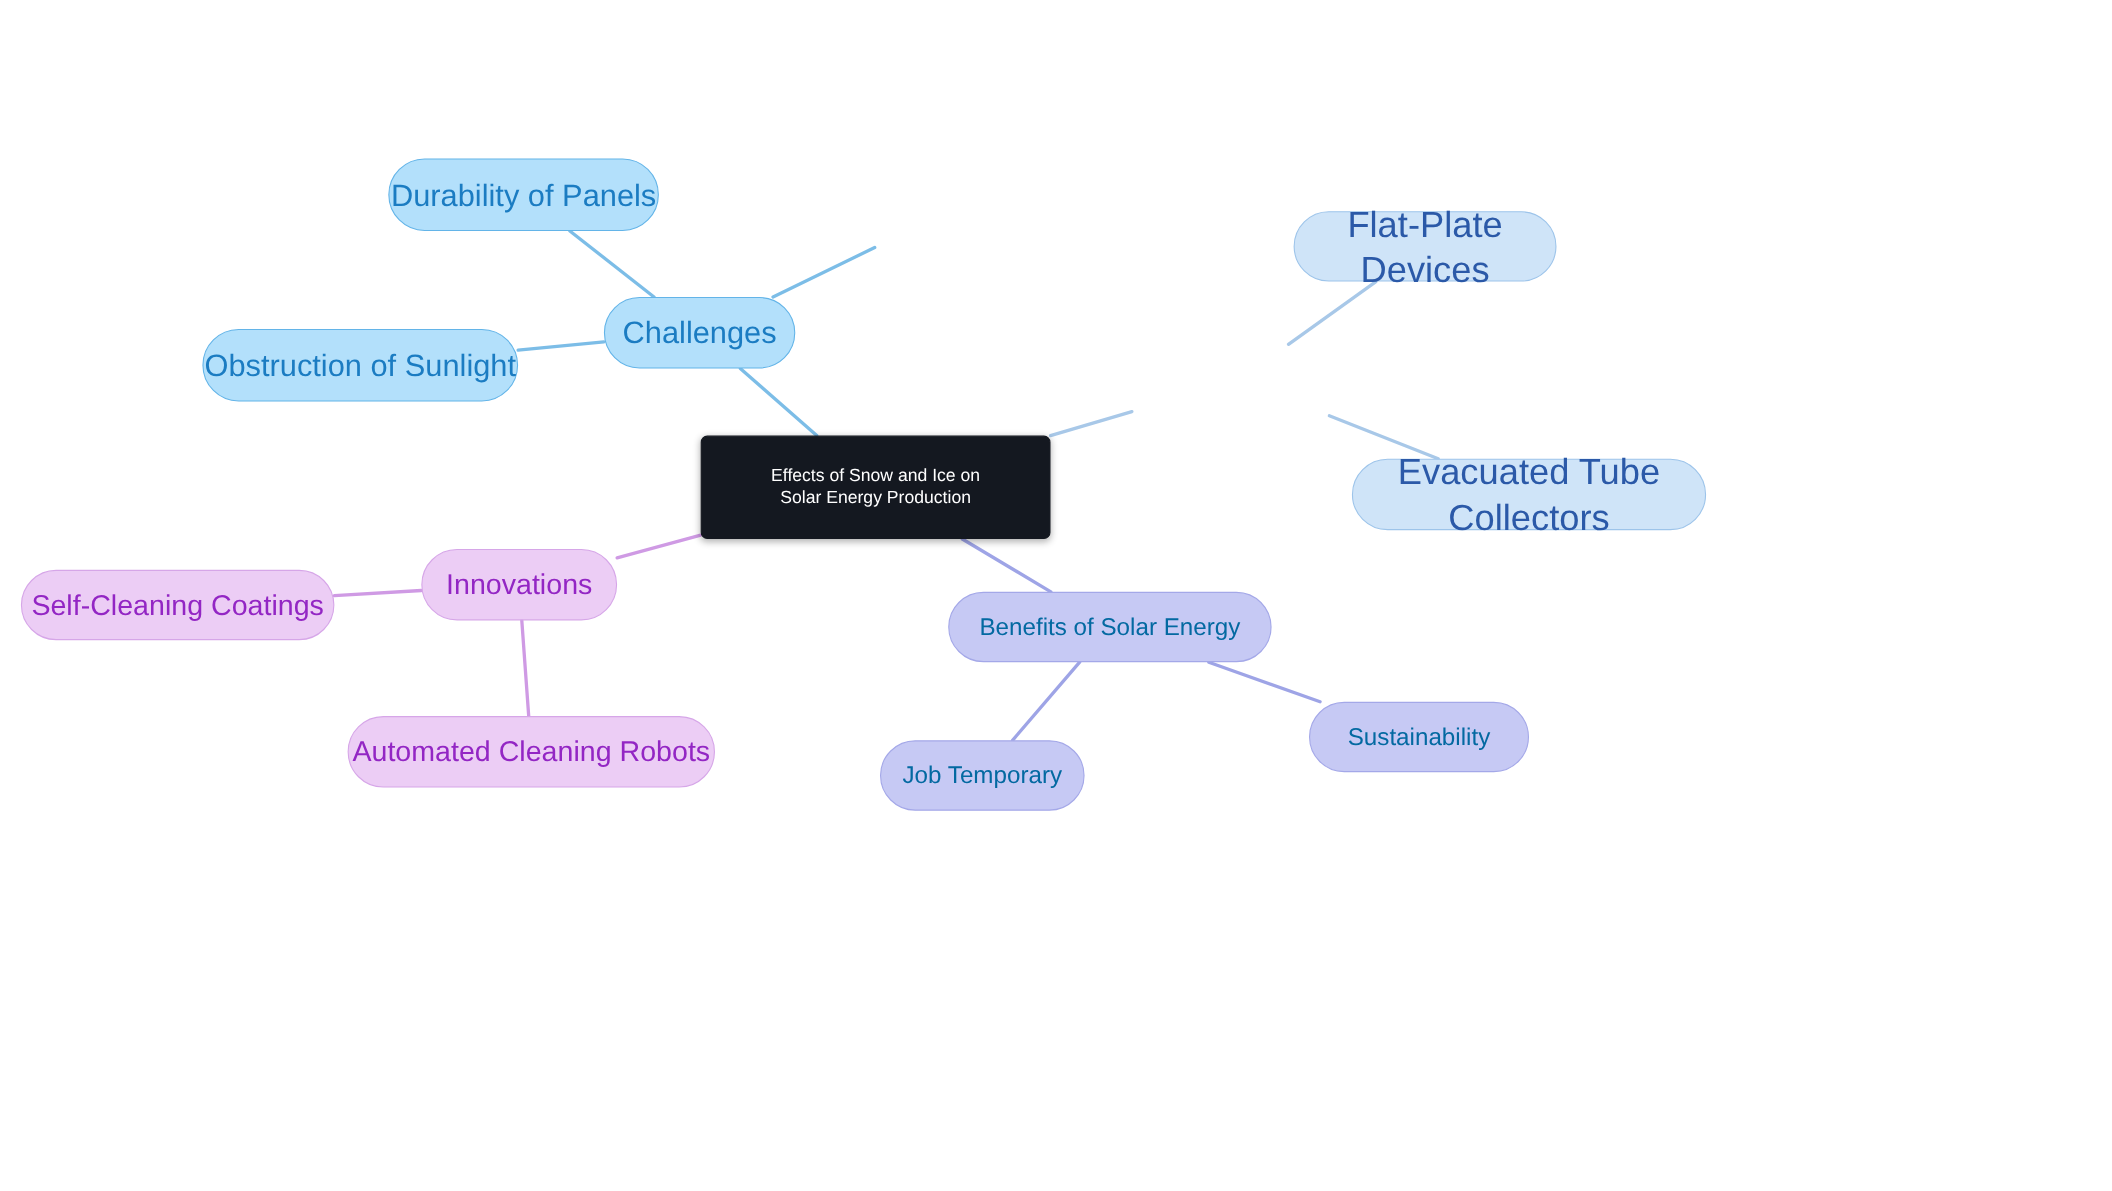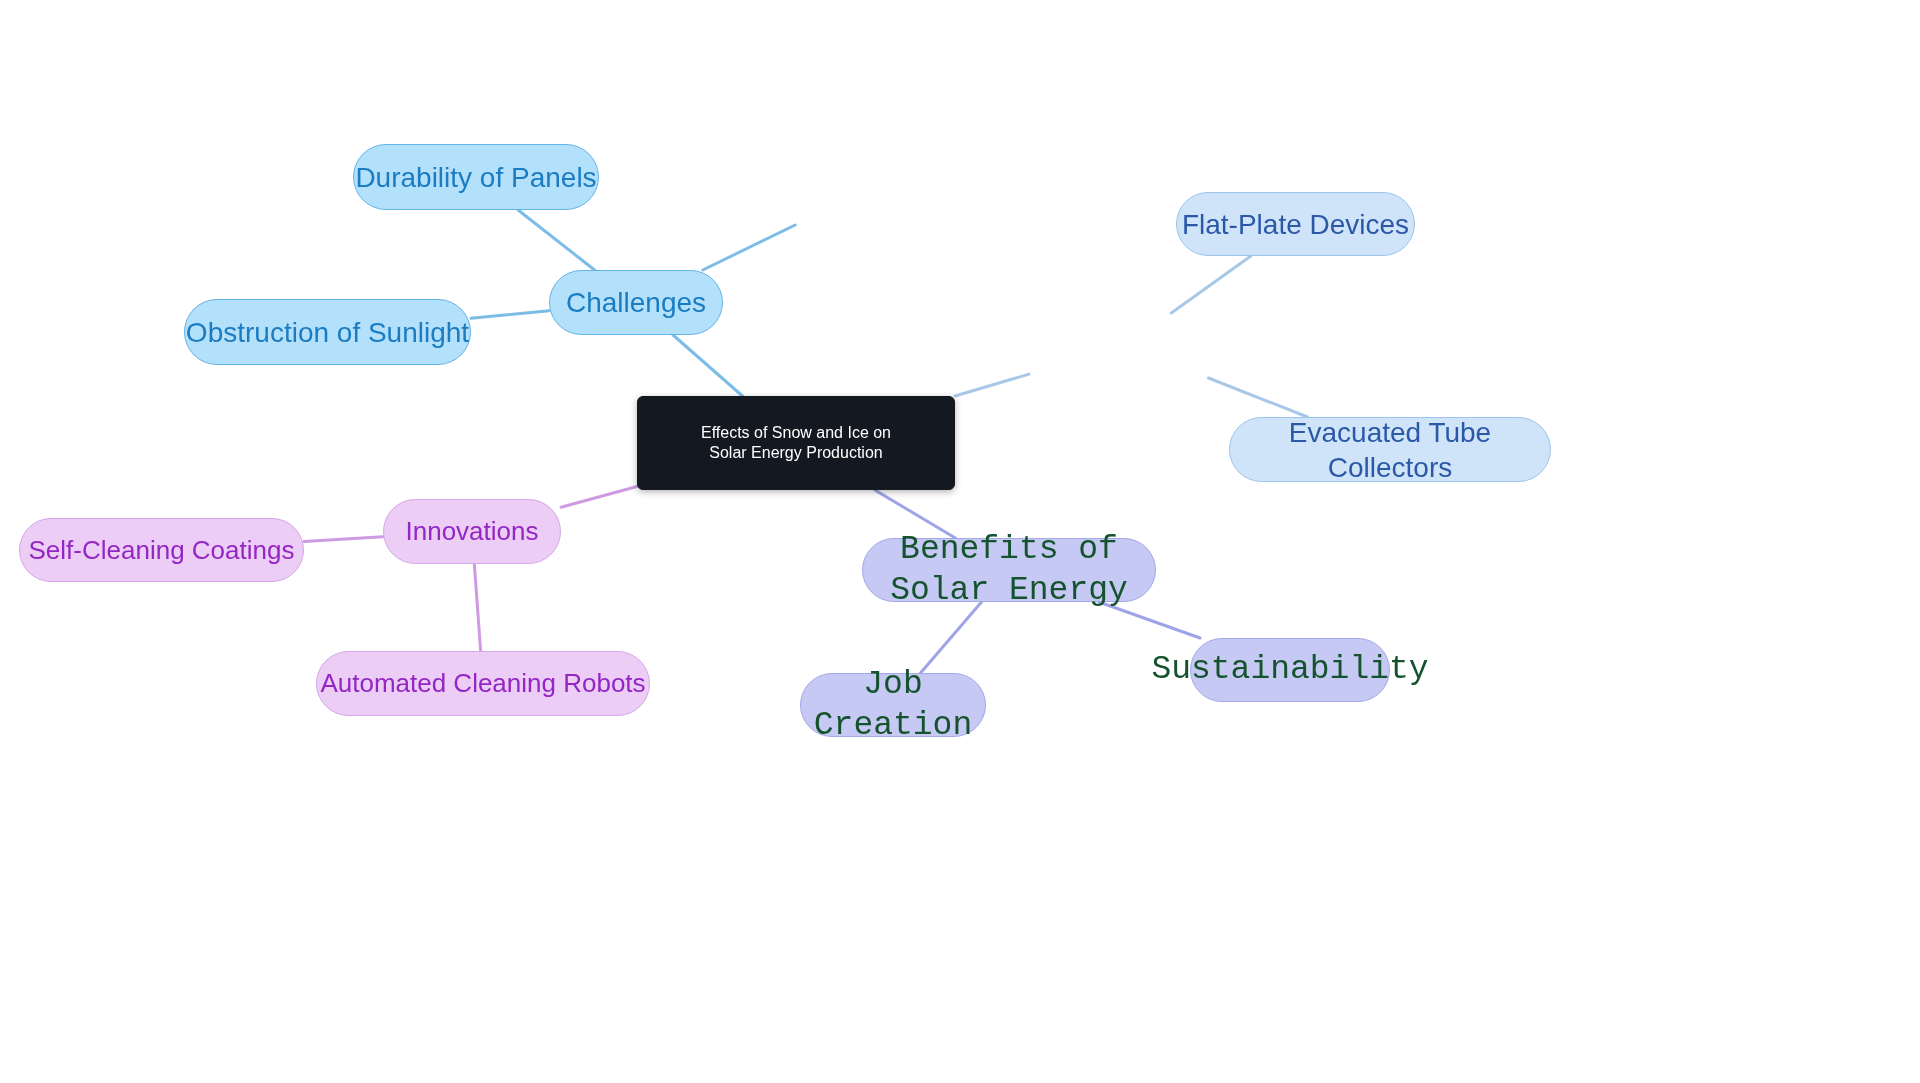--- a/index.html
+++ b/index.html
@@ -50,28 +50,27 @@
   .node-blue-mid {
     background: #b3e0fb;
     border-color: #63b4e8;
     color: #1b7cc2;
     font-size: 28px;
   }
   .node-blue-pale {
     background: #cfe4f8;
     border-color: #9dc4ea;
     color: #2b59a8;
-    font-size: 28px;
+    font-size: 33px;
   }
   .node-periwinkle {
     background: #c6c9f4;
     border-color: #a4a8e8;
-    color: #14532d;
-    font-size: 33px;
-    font-family: Liberation Mono, monospace;
+    color: #0369a1;
+    font-size: 22px;
   }
   .node-lilac {
     background: #eccdf5;
     border-color: #d6a6e8;
     color: #9326c4;
     font-size: 26px;
   }
 </style>
 </head>
 <body>
@@ -93,18 +92,18 @@
       <line x1="474.3519736842105" y1="564" x2="480.6480263157895" y2="651" stroke="#cf9ae4" stroke-width="3" stroke-linecap="round"></line>
     </svg>
 <div class="node node-root" style="left: 637px; top: 396px; width: 318px; height: 94px;">Effects of Snow and Ice on
 Solar Energy Production</div>
     <div class="node node-blue-mid" style="left: 549px; top: 270px; width: 174px; height: 65px;">Challenges</div>
     <div class="node node-blue-mid" style="left: 353px; top: 144px; width: 246px; height: 66px;">Durability of Panels</div>
     <div class="node node-blue-mid" style="left: 184px; top: 299px; width: 287px; height: 66px;">Obstruction of Sunlight</div>
     <div class="node node-blue-pale" style="left: 1176px; top: 192px; width: 239px; height: 64px;">Flat-Plate Devices</div>
     <div class="node node-blue-pale" style="left: 1229px; top: 417px; width: 322px; height: 65px;">Evacuated Tube Collectors</div>
     <div class="node node-periwinkle" style="left: 862px; top: 538px; width: 294px; height: 64px;">Benefits of Solar Energy</div>
-    <div class="node node-periwinkle" style="left: 800px; top: 673px; width: 186px; height: 64px;">Job Creation</div>
+    <div class="node node-periwinkle" style="left: 800px; top: 673px; width: 186px; height: 64px;">Job Temporary</div>
     <div class="node node-periwinkle" style="left: 1190px; top: 638px; width: 200px; height: 64px;">Sustainability</div>
     <div class="node node-lilac" style="left: 383px; top: 499px; width: 178px; height: 65px;">Innovations</div>
     <div class="node node-lilac" style="left: 19px; top: 518px; width: 285px; height: 64px;">Self-Cleaning Coatings</div>
     <div class="node node-lilac" style="left: 316px; top: 651px; width: 334px; height: 65px;">Automated Cleaning Robots</div>
   </div>
 
 </body></html>

